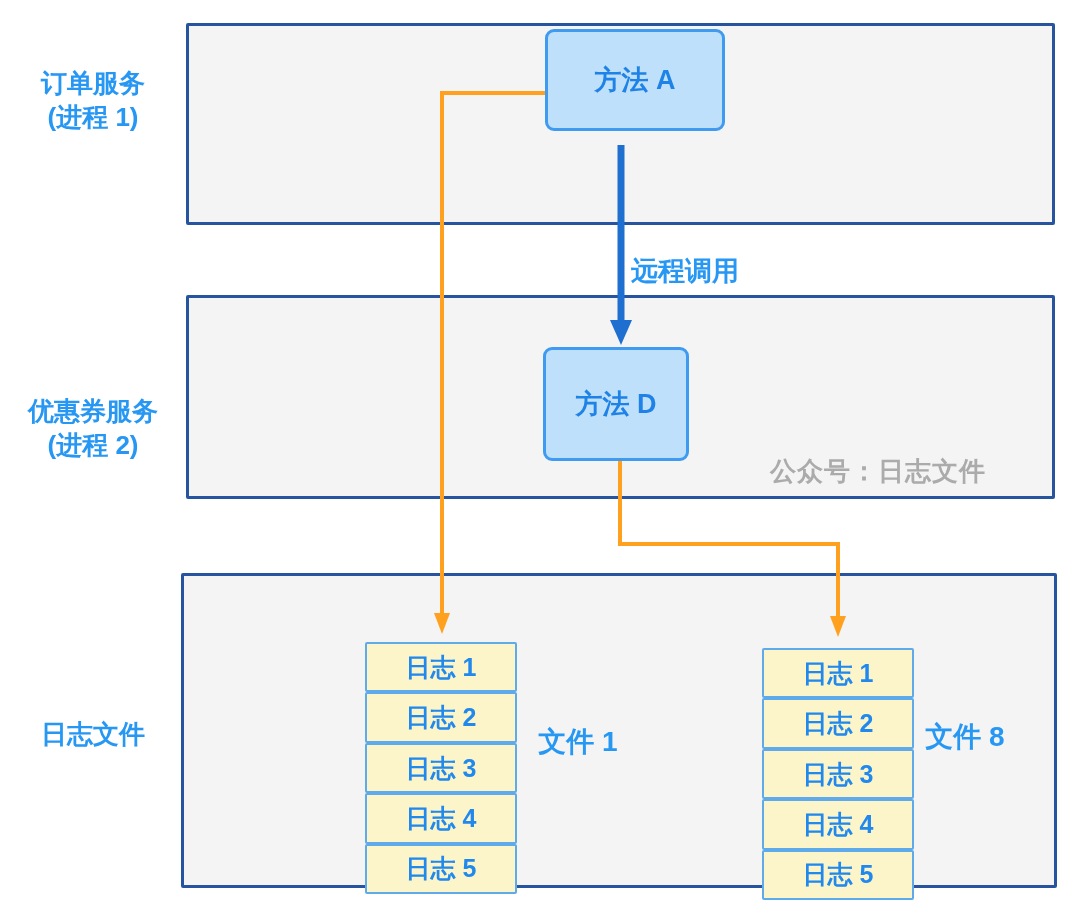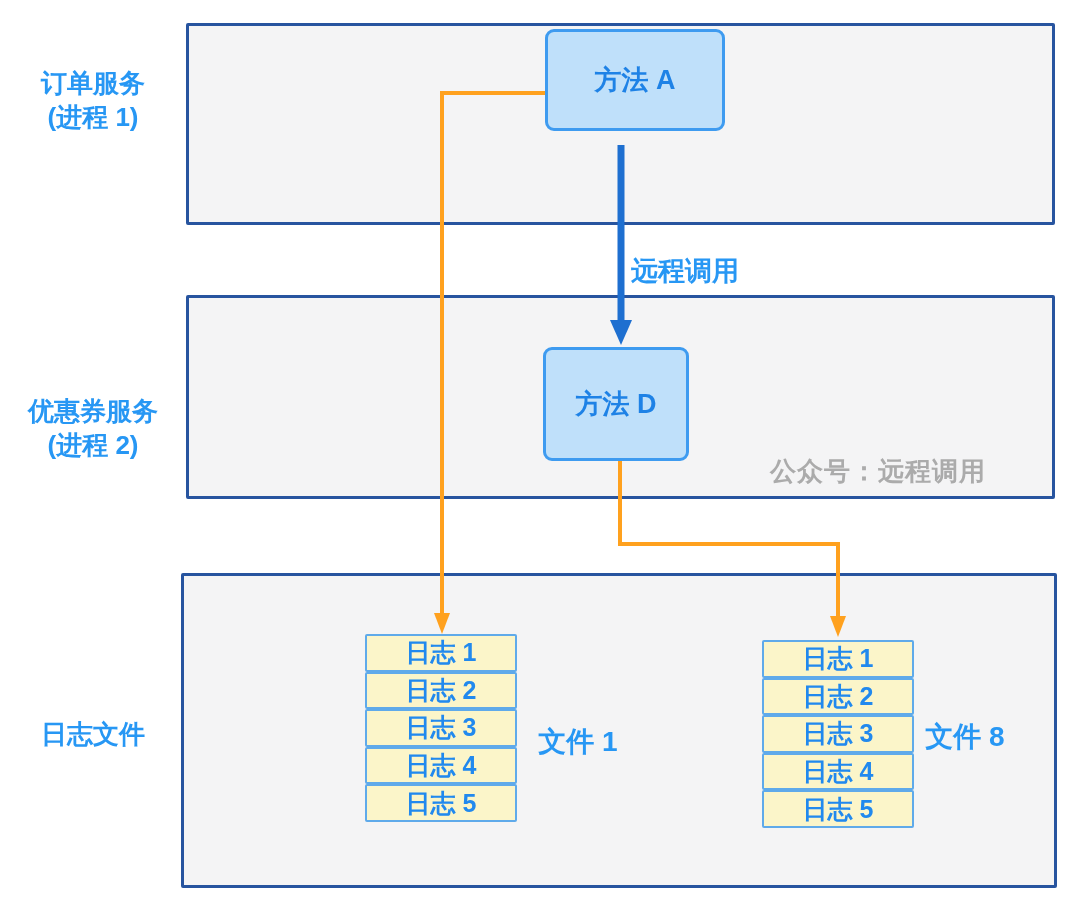--- a/index.html
+++ b/index.html
@@ -68,24 +68,25 @@
     position:absolute;
     left:747px;top:454px;width:262px;
     text-align:center;
     color:var(--watermark);
     font-weight:bold;font-size:26px;
     letter-spacing:1px;
     z-index:3;
   }
   .log-stack{
     position:absolute;
-    width:152px;height:188px;
+    width:152px;height:252px;
     display:flex;flex-direction:column;
     gap:0;
     z-index:3;
+    margin-top:8px;
   }
   .log-cell{
     flex:1;
     box-sizing:border-box;
     background:var(--cell_fill);
     border:2px solid var(--cell_border);
     border-radius:2px;
     display:flex;align-items:center;justify-content:center;
     color:var(--cell_text);
     font-weight:bold;font-size:25px;
@@ -130,21 +131,21 @@
 
     <polyline points="620,450 620,544 838,544 838,617" fill="none" stroke="var(--orange)" stroke-width="4"></polyline>
     <polygon points="838,637 830,616 846,616" fill="var(--orange)"></polygon>
   </svg>
 
   <div class="method-box" style="left:545px;top:29px;width:180px;height:102px;">方法 A</div>
   <div class="method-box" style="left:543px;top:347px;width:146px;height:114px;">方法 D</div>
 
   <div class="rpc-label">远程调用</div>
 
-  <div class="watermark">公众号：远程调用</div>
+  <div class="watermark">公众号：日志文件</div>
 
   <div class="log-stack" style="left:365px;top:634px;">
     <div class="log-cell">日志 1</div>
     <div class="log-cell">日志 2</div>
     <div class="log-cell">日志 3</div>
     <div class="log-cell">日志 4</div>
     <div class="log-cell">日志 5</div>
   </div>
   <div class="file-label" style="left:518px;top:723px;">文件 1</div>
 

